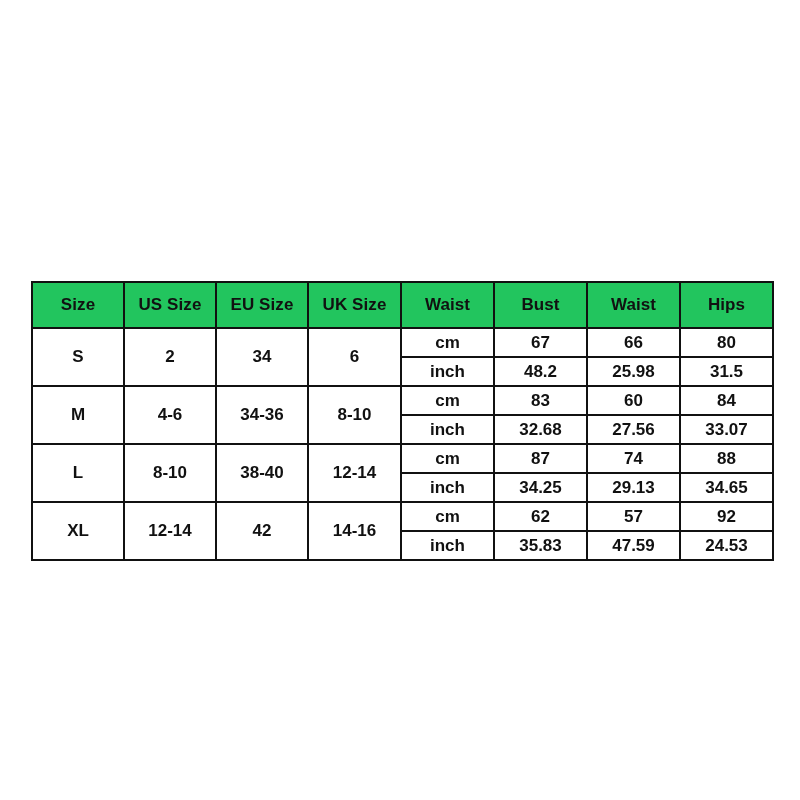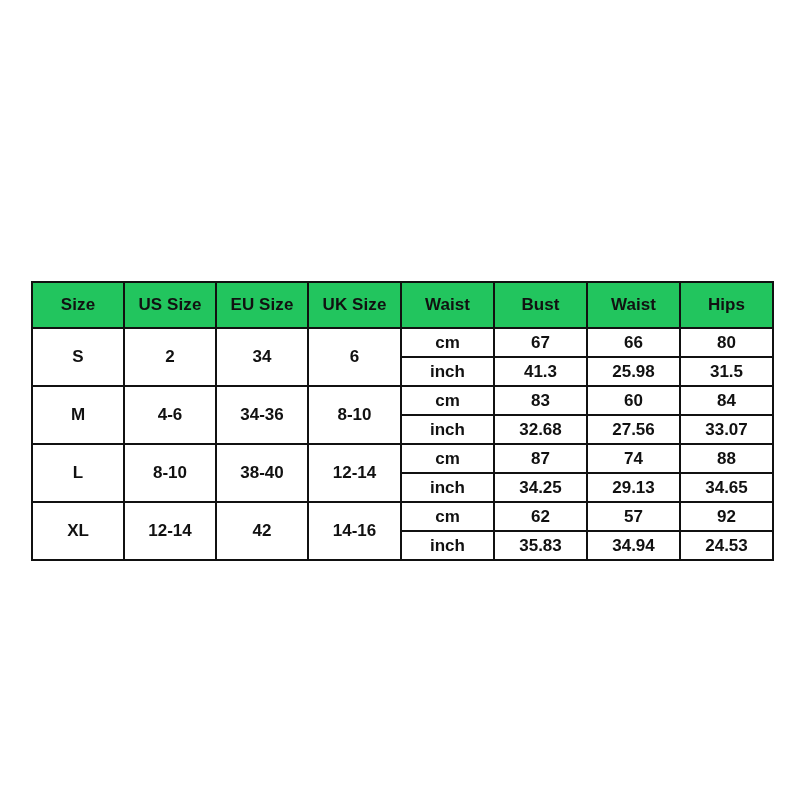--- a/index.html
+++ b/index.html
@@ -112,21 +112,21 @@
         <td class="us-cell" rowspan="2">2</td>
         <td class="eu-cell" rowspan="2">34</td>
         <td class="uk-cell" rowspan="2">6</td>
         <td class="unit-cell">cm</td>
         <td>67</td>
         <td>66</td>
         <td>80</td>
       </tr>
       <tr>
         <td class="unit-cell">inch</td>
-        <td>41.3</td>
+        <td>48.2</td>
         <td>25.98</td>
         <td>31.5</td>
       </tr>
 
       <tr>
         <td class="size-cell" rowspan="2">M</td>
         <td class="us-cell" rowspan="2">4-6</td>
         <td class="eu-cell" rowspan="2">34-36</td>
         <td class="uk-cell" rowspan="2">8-10</td>
         <td class="unit-cell">cm</td>
@@ -164,19 +164,19 @@
         <td class="eu-cell" rowspan="2">42</td>
         <td class="uk-cell" rowspan="2">14-16</td>
         <td class="unit-cell">cm</td>
         <td>62</td>
         <td>57</td>
         <td>92</td>
       </tr>
       <tr>
         <td class="unit-cell">inch</td>
         <td>35.83</td>
-        <td>34.94</td>
+        <td>47.59</td>
         <td>24.53</td>
       </tr>
 
     </tbody>
   </table>
 </div>
 
 </body></html>

